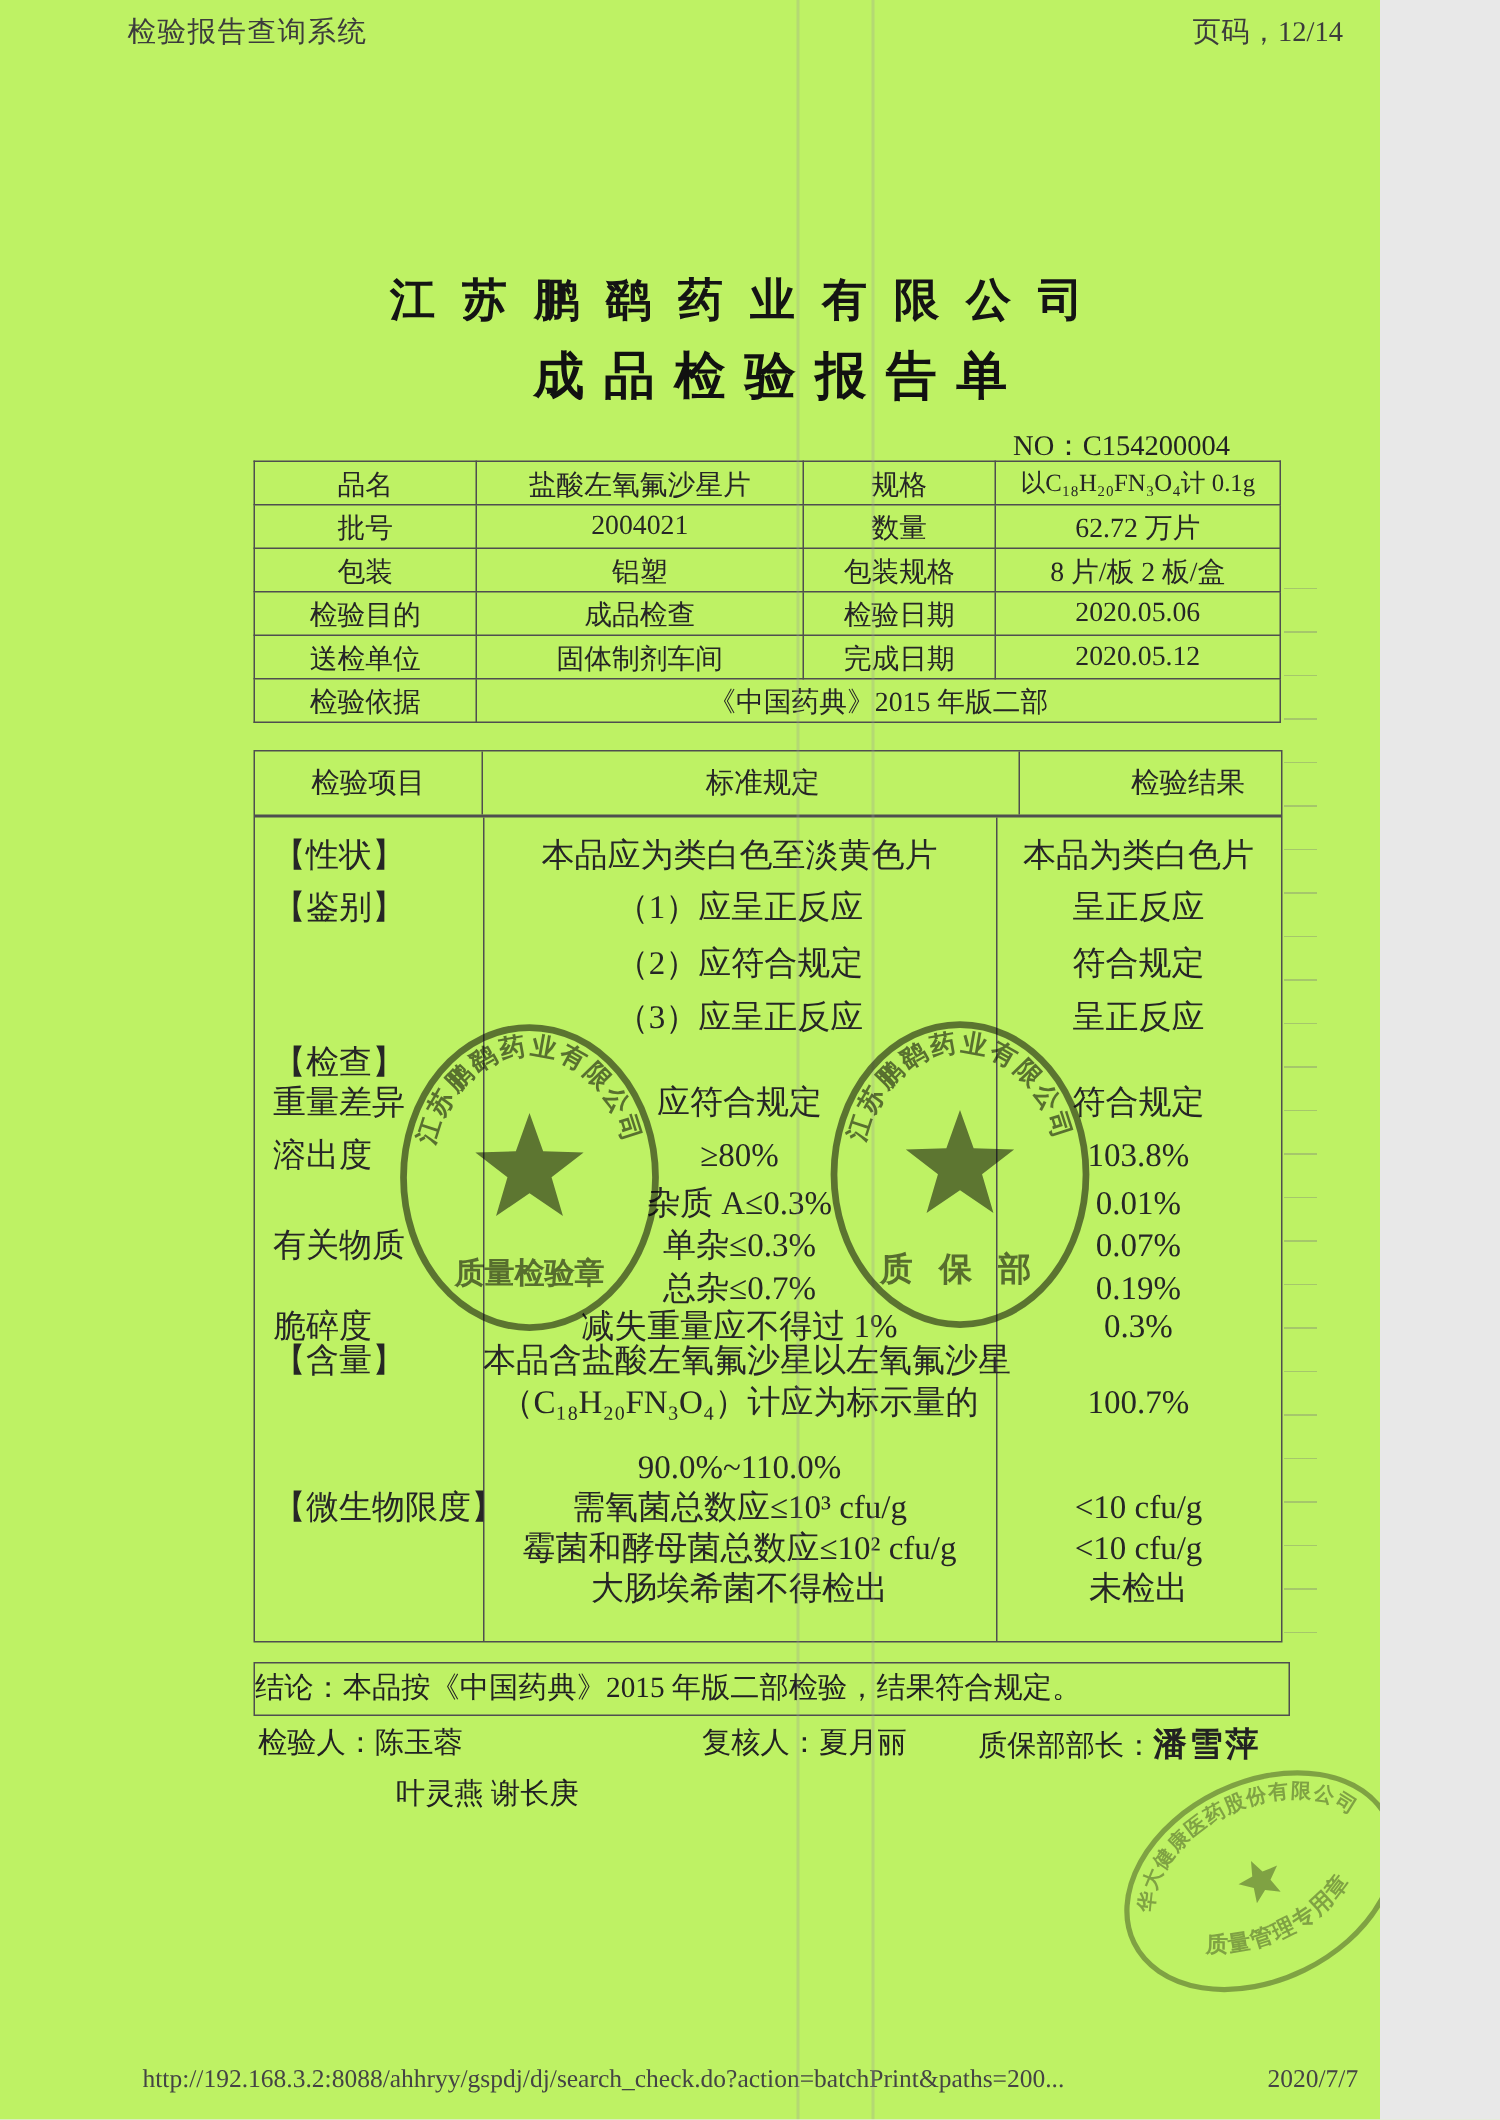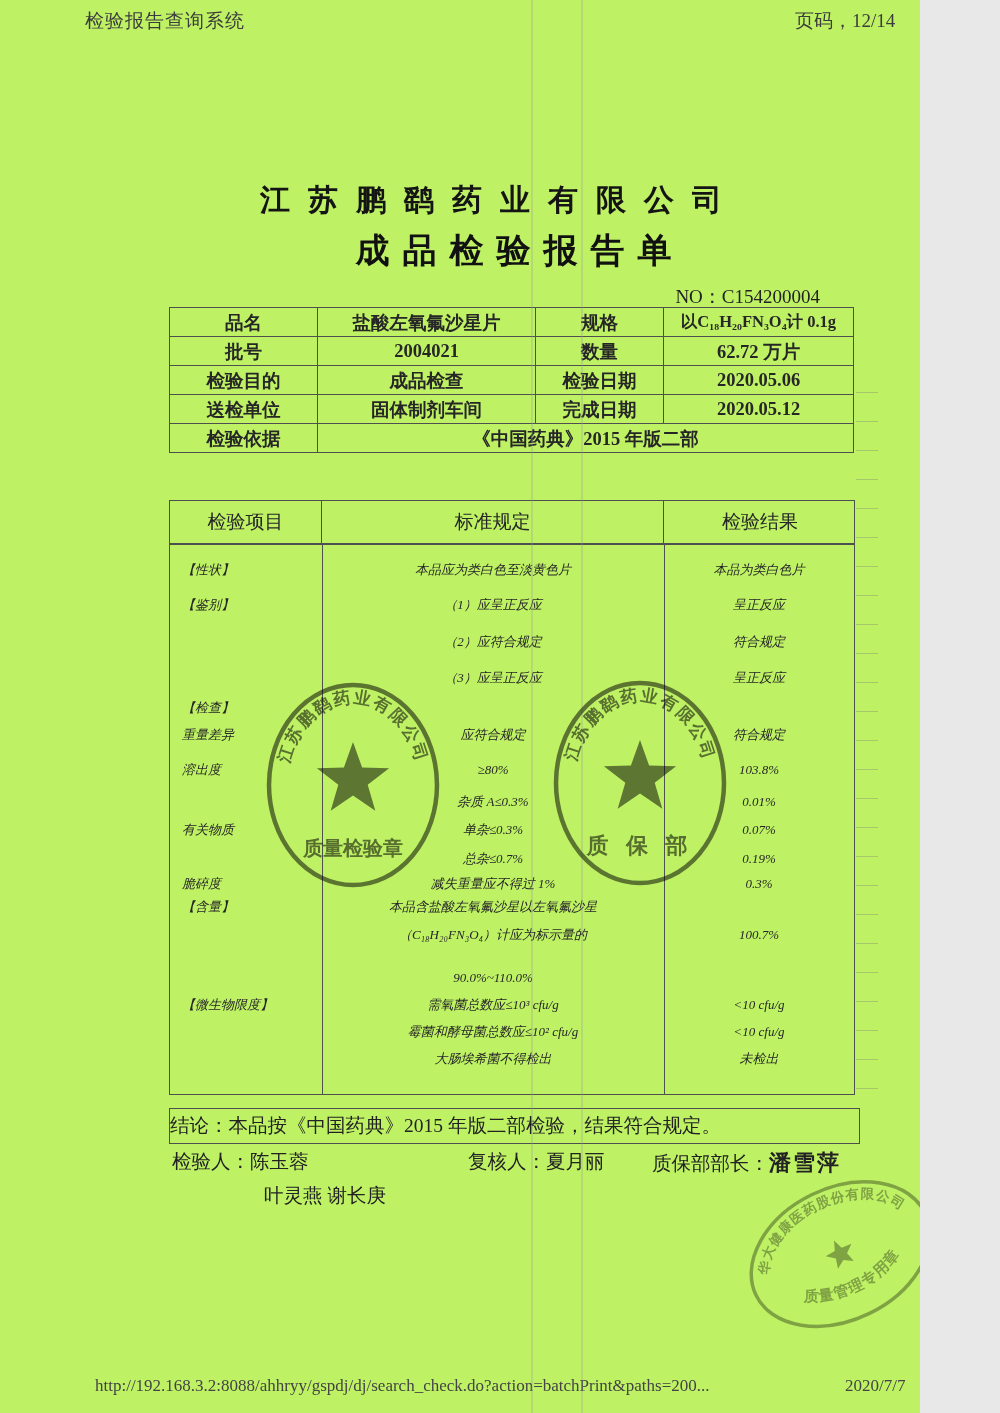--- a/index.html
+++ b/index.html
@@ -17,34 +17,34 @@
   .ftr-url{left:95px;top:1376px;font-size:17px;color:#444;}
   .ftr-date{left:845px;top:1376px;font-size:17px;color:#444;}
   
   .title1{left:0;top:180px;width:1000px;text-align:center;font-size:30px;font-weight:bold;
           letter-spacing:18px;color:#141414;}
   .title2{left:0;top:228px;width:1000px;text-align:center;font-size:34px;font-weight:bold;
           letter-spacing:13px;color:#111;margin-left:20px;}
   .no-line{left:0;top:284px;width:820px;text-align:right;font-size:19px;color:#222;}
   
   table.t1{position:absolute;left:169px;top:307px;width:684px;border-collapse:collapse;
-           table-layout:fixed;font-size:18.5px;z-index:2;font-weight:bold;}
+           table-layout:fixed;font-size:18.5px;z-index:2;}
   table.t1 td{border:1px solid #4f4f4f;height:28px;text-align:center;padding:0;
               white-space:nowrap;overflow:hidden;color:#262626;}
   table.t1 td.small{font-size:16.5px;}
   
   .t2head{left:169px;top:500px;width:686px;height:44px;border:1px solid #4f4f4f;
-          display:grid;grid-template-columns:152px 342px 192px;z-index:2;box-sizing:border-box;}
+          display:grid;grid-template-columns:152px 342px 192px;z-index:2;box-sizing:border-box;gap:16px;}
   .t2head div{display:flex;align-items:center;justify-content:center;font-size:19px;color:#262626;
           border-right:1px solid #4f4f4f;}
   .t2head div:last-child{border-right:none;}
   .t2body{left:169px;top:544px;width:686px;height:551px;border:1px solid #4f4f4f;z-index:2;box-sizing:border-box;}
   .vline{position:absolute;top:0;width:1px;height:100%;background:#4f4f4f;}
   .trow{position:absolute;left:0;width:684px;display:grid;grid-template-columns:152px 342px 190px;
-        font-size:13px;line-height:26px;color:#262626;font-style:italic;}
+        font-size:22px;line-height:26px;color:#262626;}
   .trow .ci{padding-left:12px;white-space:nowrap;}
   .trow .cs{text-align:center;white-space:nowrap;}
   .trow .cr{text-align:center;white-space:nowrap;}
   
   .concl{left:169px;top:1108px;width:691px;height:36px;border:1px solid #4f4f4f;box-sizing:border-box;
          line-height:33px;padding-left:0;font-size:19.5px;color:#222;z-index:2;white-space:nowrap;}
   .sig{top:1148px;font-size:19.5px;color:#222;white-space:nowrap;z-index:2;}
   .sig-qa-name{font-weight:bold;font-size:22px;letter-spacing:2px;}
   .sig2{left:264px;top:1182px;font-size:19.5px;color:#222;z-index:2;}
   
@@ -81,20 +81,26 @@
       <td>规格</td>
       <td class="small">以C₁₈H₂₀FN₃O₄计 0.1g</td>
     </tr>
     <tr>
       <td>批号</td>
       <td>2004021</td>
       <td>数量</td>
       <td>62.72 万片</td>
     </tr>
     <tr>
+      <td>包装</td>
+      <td>铝塑</td>
+      <td>包装规格</td>
+      <td>8 片/板  2 板/盒</td>
+    </tr>
+    <tr>
       <td>检验目的</td>
       <td>成品检查</td>
       <td>检验日期</td>
       <td>2020.05.06</td>
     </tr>
     <tr>
       <td>送检单位</td>
       <td>固体制剂车间</td>
       <td>完成日期</td>
       <td>2020.05.12</td>

